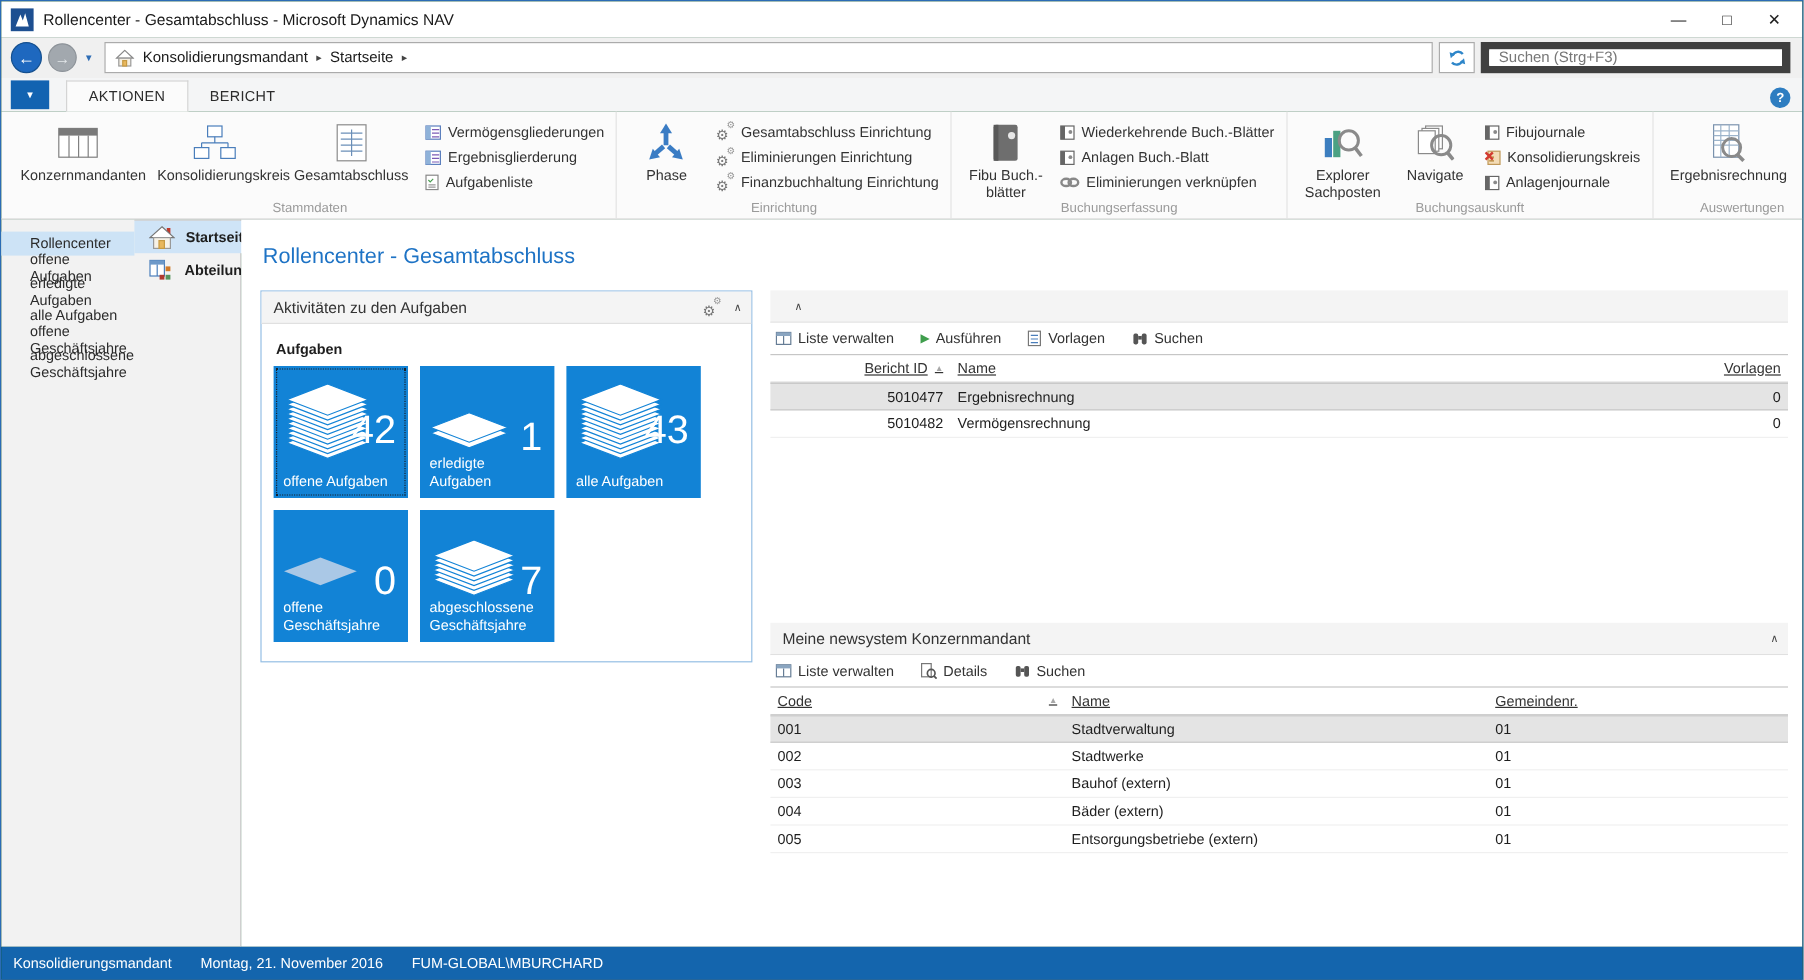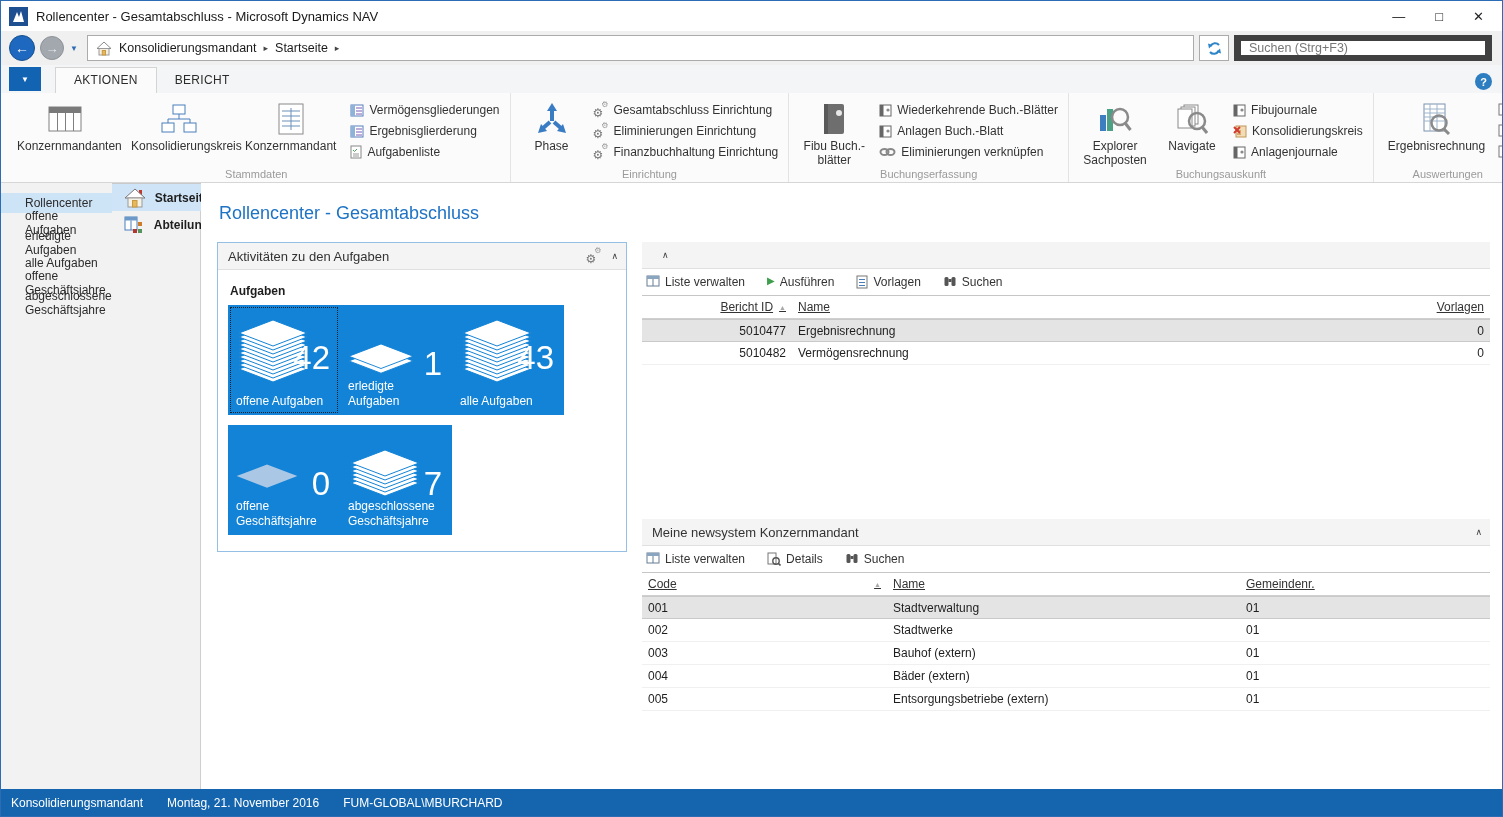--- a/index.html
+++ b/index.html
@@ -63,33 +63,33 @@
   .pagetitle { color:#1e73c5; font-size:18px; font-weight:normal; margin:6px 0 18px 2px; }
   .cols { display:flex; align-items:flex-start; gap:15px; }
 
   
   .activities { width:410px; flex:none; border:1px solid #95bfe4; }
   .phead { height:27px; display:flex; align-items:center; background:#f4f4f4; border-bottom:1px solid #e0e0e0; padding:0 8px 0 10px; }
   .phead .ptitle { flex:1; font-size:13px; color:#333; }
   .phead .pchev { font-size:9px; color:#444; margin-left:10px; }
   .abody { padding:8px 10px 14px; }
   .seclabel { font-weight:bold; font-size:12px; color:#1e1e1e; margin:6px 0 7px 2px; }
-  .tilerow { display:flex; margin-bottom:10px; }
+  .tilerow { display:flex; gap:10px; margin-bottom:10px; }
   .tile { width:112px; height:110px; background:#1283d6; color:#fff; position:relative; flex:none; cursor:pointer; }
   .tile.focused::after { content:""; position:absolute; inset:2px; border:1px dotted #16212c; pointer-events:none; }
   .tile svg { position:absolute; }
   .tcount { position:absolute; right:10px; top:34px; font-size:33px; font-weight:400; }
   .tcount.lo { top:40px; }
   .tlabel { position:absolute; left:8px; right:5px; bottom:5px; font-size:12px; line-height:1.3; }
 
   
   .rightcol { flex:1; display:flex; flex-direction:column; min-width:0; }
   .panel1 { height:277px; display:flex; flex-direction:column; }
   .toolbar { height:27px; display:flex; align-items:center; gap:22px; padding-left:4px; border-bottom:1px solid #c6c6c6; background:#fff; }
-  .tbtn { display:flex; align-items:flex-start; gap:5px; font-size:12px; color:#333; }
+  .tbtn { display:flex; align-items:center; gap:5px; font-size:12px; color:#333; }
   .playglyph { color:#3f9e4d; font-size:10px; }
   .grid { display:grid; }
   .g1cols { grid-template-columns:150px 1fr 90px; }
   .g2cols { grid-template-columns:245px 1fr 250px; }
   .hrow { font-size:12px; color:#333; height:23px; align-items:center; border-bottom:1px solid #cfcfcf; }
   .hcell { display:flex; align-items:center; padding:0 6px;text-decoration:underline; }
   .hcell.right { justify-content:flex-end; }
   .sortarrow { font-size:7px; color:#a8a8a8; margin-left:6px; }
   .drow { height:23px; align-items:center; font-size:12px; color:#1e1e1e; border-bottom:1px solid #f0f0f0; }
   .drow.sel { background:#e4e4e4; border-top:1px solid #c9c9c9; border-bottom:1px solid #c9c9c9; }
@@ -188,21 +188,21 @@
         <span class="bicon">
           <svg width="26" height="32" viewBox="0 0 26 32">
               <rect x="1" y="1" width="24" height="30" fill="#fff" stroke="#8a8a8a"></rect>
               <line x1="13" y1="5" x2="13" y2="27" stroke="#6b8fb8"></line>
               <line x1="4" y1="8" x2="22" y2="8" stroke="#6b8fb8"></line>
               <line x1="4" y1="13" x2="22" y2="13" stroke="#6b8fb8"></line>
               <line x1="4" y1="18" x2="22" y2="18" stroke="#6b8fb8"></line>
               <line x1="4" y1="23" x2="22" y2="23" stroke="#6b8fb8"></line>
             </svg>
         </span>
-        <span class="blabel">Konzernmandant</span>
+        <span class="blabel">Gesamtabschluss</span>
       </div>
       <div class="smallcol">
         <div class="smallbtn">
           <svg width="14" height="13" viewBox="0 0 14 13">
               <rect x="1" y="1" width="12" height="11" fill="#fff" stroke="#5b7fbd"></rect>
               <rect x="1" y="1" width="4" height="11" fill="#8fb2d9"></rect>
               <line x1="6" y1="4" x2="12" y2="4" stroke="#7b5bb5"></line>
               <line x1="6" y1="7" x2="12" y2="7" stroke="#7b5bb5"></line>
               <line x1="6" y1="10" x2="12" y2="10" stroke="#7b5bb5"></line>
             </svg>

